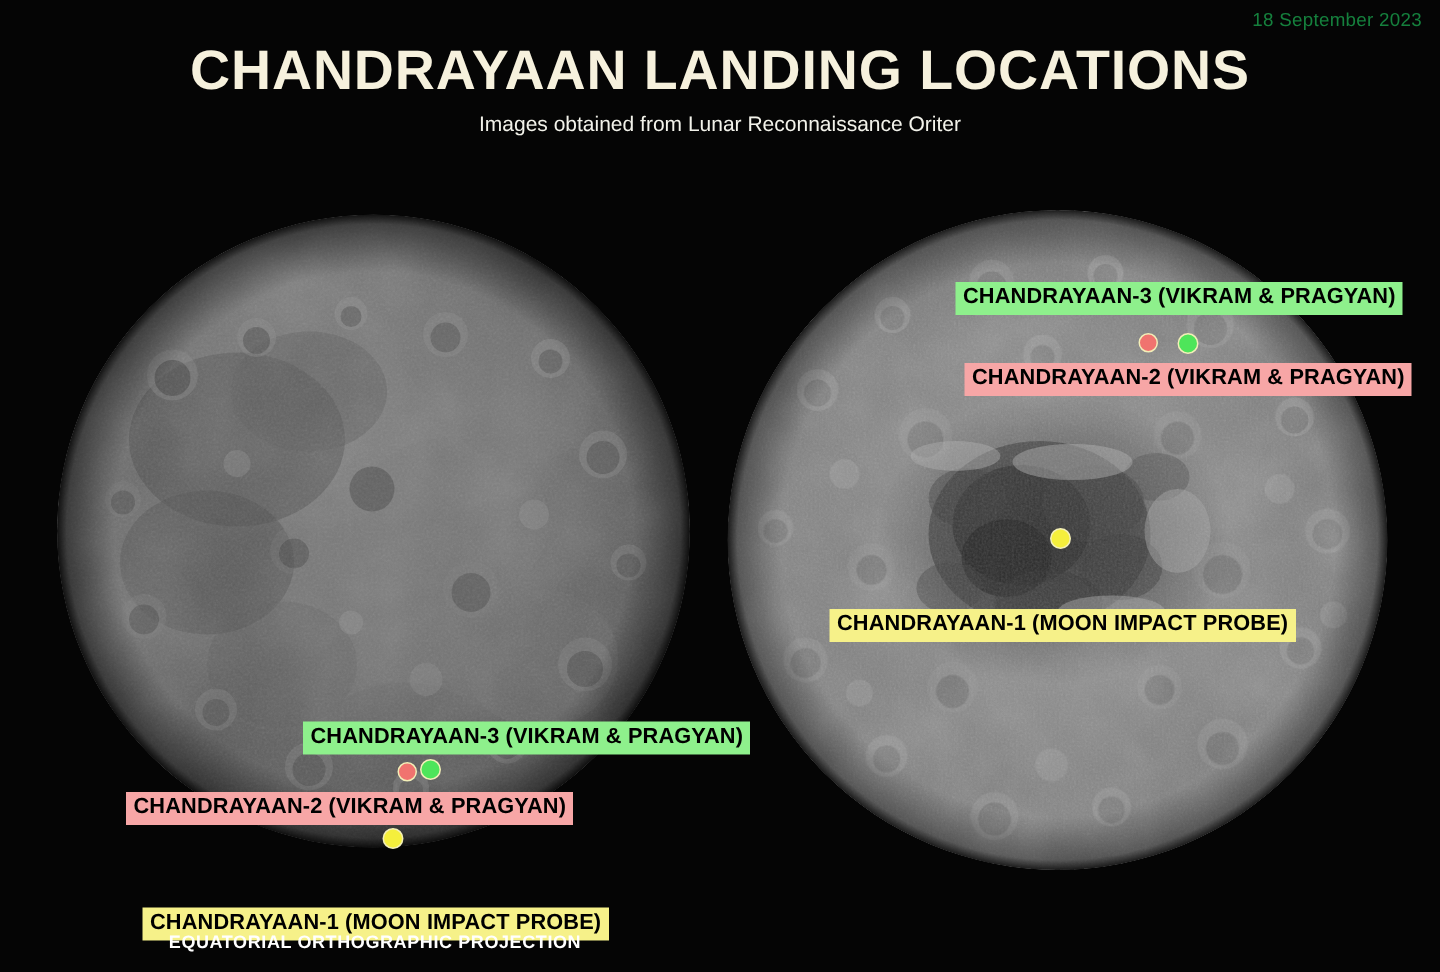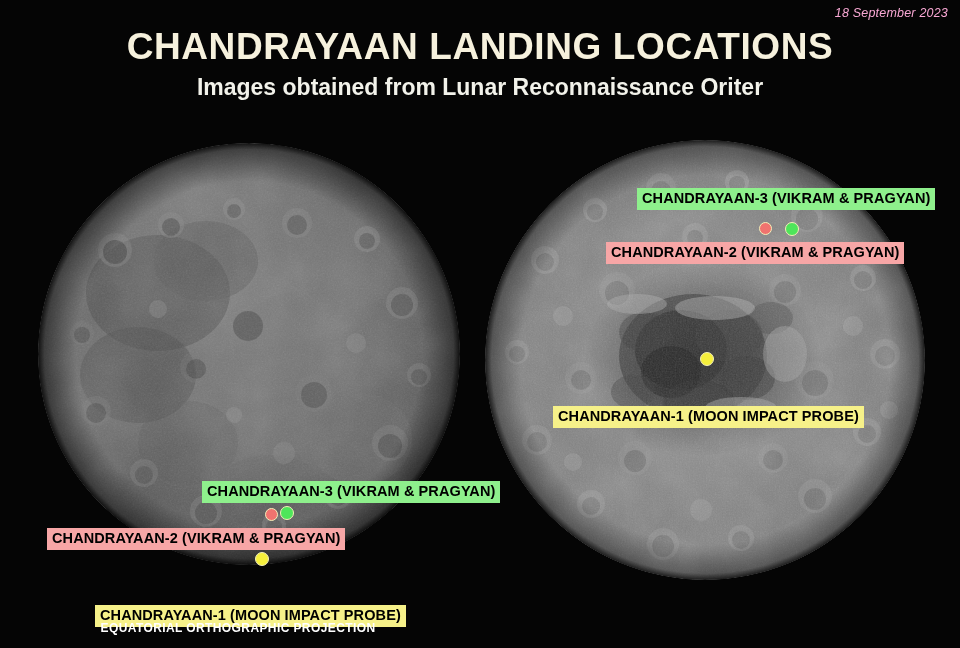--- a/index.html
+++ b/index.html
@@ -15,44 +15,43 @@
     overflow: hidden;
     font-family: "Liberation Sans", sans-serif;
   }
 
   
   .date-stamp {
     position: absolute;
     top: 6px;
     right: 12px;
     font-size: 12.5px;
-    font-style: italic;
-    color: #f9a8d4;
+    color: #15803d;
     letter-spacing: 0.2px;
   }
   .main-title {
     position: absolute;
     top: 26px;
     left: 0;
     width: 960px;
     text-align: center;
     font-size: 37px;
     font-weight: bold;
     letter-spacing: 0.6px;
     color: #f6f1dd;
     white-space: nowrap;
   }
   .subtitle {
     position: absolute;
     top: 74px;
     left: 0;
     width: 960px;
     text-align: center;
-    font-size: 23px;
-    font-weight: bold;
+    font-size: 14px;
+    font-weight: normal;
     color: #f2f2ea;
     white-space: nowrap;
   }
 
   
   .moon {
     position: absolute;
     border-radius: 50%;
     overflow: hidden;
   }
@@ -75,21 +74,21 @@
     font-size: 14.5px;
     font-weight: bold;
     color: #000000;
     white-space: nowrap;
     padding: 2px 5px 3px 5px;
     letter-spacing: 0.1px;
     line-height: 1.15;
     text-align: center;
   }
   .label-c3 { background: #8ef08c; }
-  .label-c2 { background: #f7a6a6; }
+  .label-c2 { background: #f7a6a6; margin-left: 37px; }
   .label-c1 { background: #f6f189; margin-top: 32px; }
 
   
   .caption {
     position: absolute;
     font-size: 12px;
     font-weight: bold;
     color: #ffffff;
     letter-spacing: 0.4px;
     white-space: nowrap;
@@ -329,15 +328,15 @@
   </div>
 
   <div class="marker marker-c2" style="left:759px; top:222px; width:13px; height:13px;"></div>
   <div class="marker marker-c3" style="left:785px; top:222px; width:14px; height:14px;"></div>
   <div class="marker marker-c1" style="left:700px; top:352px; width:14px; height:14px;"></div>
 
   <div class="label label-c3" style="left:637px; top:188px;">CHANDRAYAAN-3 (VIKRAM &amp; PRAGYAN)</div>
   <div class="label label-c2" style="left:606px; top:242px;">CHANDRAYAAN-2 (VIKRAM &amp; PRAGYAN)</div>
   <div class="label label-c1" style="left:553px; top:374px;">CHANDRAYAAN-1 (MOON IMPACT PROBE)</div>
 
-  <div class="caption" style="left:28px; top:621px; width:420px;">EQUATORIAL ORTHOGRAPHIC PROJECTION</div>
+  <div class="caption" style="left:40px; top:621px; width:420px;">EQUATORIAL ORTHOGRAPHIC PROJECTION</div>
 
 </div>
 
 </body></html>

